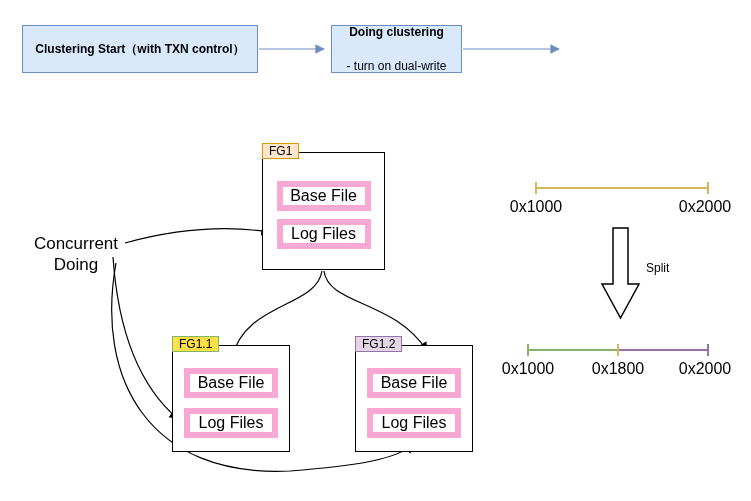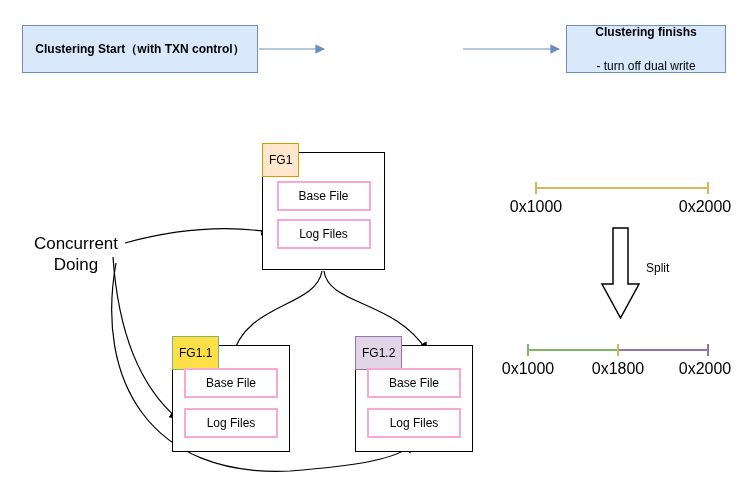--- a/index.html
+++ b/index.html
@@ -7,26 +7,26 @@
   body{font-family:"Liberation Sans","DejaVu Sans",sans-serif;color:#000}
   .canvas{position:relative;width:751px;height:501px;background:#fff;overflow:hidden}
 
   .flow-box{position:absolute;height:48px;background:#dae8fc;border:1px solid #6c8ebf;
     display:flex;flex-direction:column;justify-content:center;align-items:center;gap:20px;
     font-size:12px;text-align:center}
   .flow-title{font-weight:bold;white-space:nowrap}
   .flow-sub{white-space:nowrap}
 
   .group{position:absolute;border:1px solid #000;background:#fff}
-  .chip{position:absolute;top:-10px;left:-1px;font-size:12px;padding:9px 6px;border:1px solid;line-height:1.2}
+  .chip{position:absolute;top:-10px;left:-1px;font-size:12px;padding:0 6px;border:1px solid;line-height:1.2}
   .chip-orange{background:#ffe6cc;border-color:#d79b00}
   .chip-green{background:#fde047;border-color:#82b366}
   .chip-purple{background:#e1d5e7;border-color:#9673a6}
   .file{position:absolute;left:50%;transform:translateX(-50%);width:94px;height:30px;
-    border:2px solid #f9a8d4;background:#fff;display:flex;align-items:center;justify-content:center;font-size:12px}
+    border:6px solid #f9a8d4;background:#fff;display:flex;align-items:center;justify-content:center;font-size:16px}
 
   .concurrent{position:absolute;left:18px;top:233px;width:116px;text-align:center;font-size:17px;line-height:1.25}
 
   .overlay{position:absolute;left:0;top:0;pointer-events:none}
   .tick-label{position:absolute;transform:translateX(-50%);font-size:16px;white-space:nowrap}
   .split-label{position:absolute;left:646px;top:261px;font-size:12px}
 </style>
 </head>
 <body>
 
@@ -61,23 +61,23 @@
     <line x1="528" y1="350" x2="618" y2="350" stroke="#82b366" stroke-width="2"></line>
     <line x1="618" y1="350" x2="708" y2="350" stroke="#9673a6" stroke-width="2"></line>
     <line x1="528" y1="344" x2="528" y2="356" stroke="#82b366" stroke-width="2"></line>
     <line x1="618" y1="344" x2="618" y2="356" stroke="#d6b656" stroke-width="2"></line>
     <line x1="708" y1="344" x2="708" y2="356" stroke="#9673a6" stroke-width="2"></line>
   </svg>
 
   <div class="flow-box" style="left:22px;top:25px;width:236px">
     <div class="flow-title">Clustering Start（with TXN control）</div>
   </div>
-  <div class="flow-box" style="left:566px;top:25px;width:160px">
-    <div class="flow-title">Clustering finishs</div>
-    <div class="flow-sub">- turn off dual write</div>
+  <div class="flow-box" style="left:331px;top:25px;width:131px">
+    <div class="flow-title">Doing clustering</div>
+    <div class="flow-sub">- turn on dual-write</div>
   </div>
 
   <div class="concurrent">Concurrent Doing</div>
 
   <div class="group" style="left:262px;top:152px;width:123px;height:118px">
     <div class="chip chip-orange">FG1</div>
     <div class="file" style="top:28px">Base File</div>
     <div class="file" style="top:66px">Log Files</div>
   </div>
 

